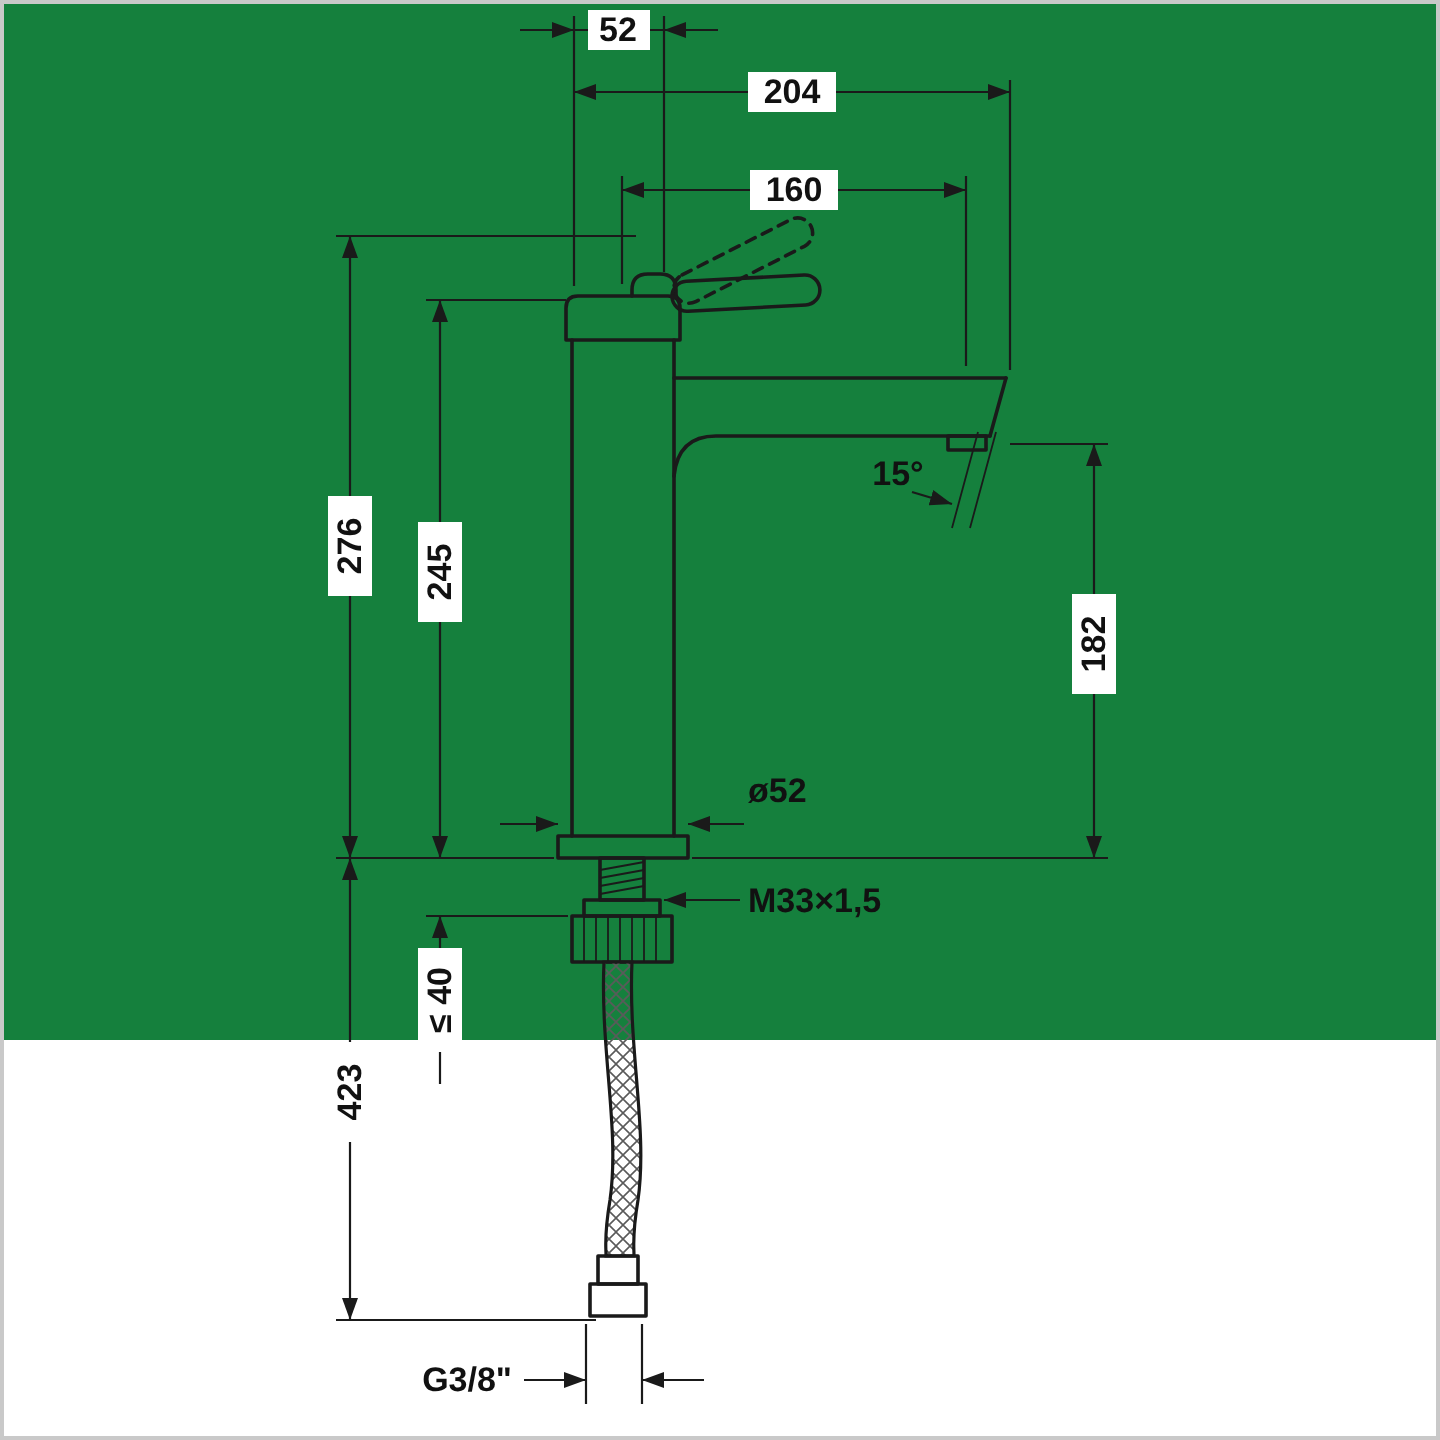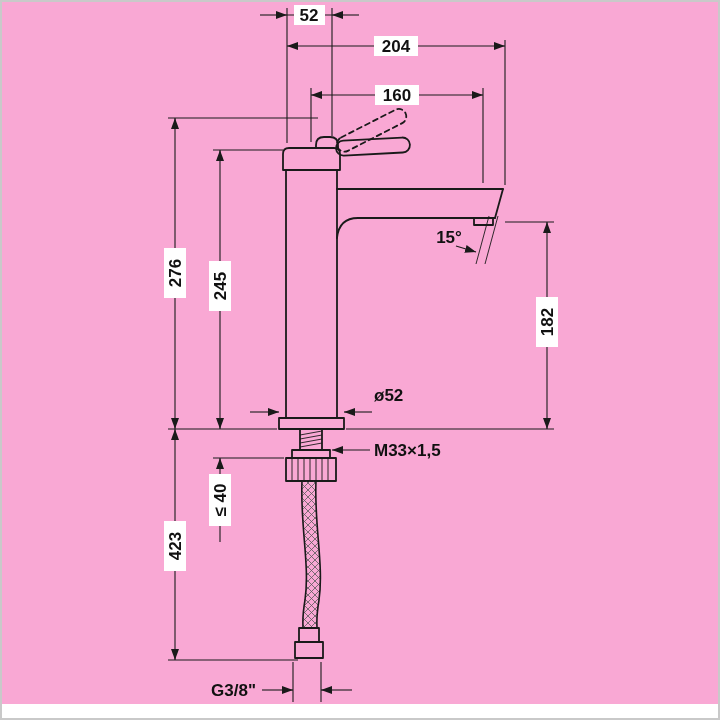--- a/index.html
+++ b/index.html
@@ -7,22 +7,22 @@
     padding: 0;
     background: #ffffff;
     width: 720px;
     height: 720px;
     overflow: hidden;
     font-family: "Liberation Sans", sans-serif;
   }
   .stage {
     position: relative;
     width: 720px;
-    height: 704px;
-    background: #f9a8d4;
+    height: 520px;
+    background: #15803d;
   }
   svg { display: block; }
   .obj {
     stroke: #1a1a1a;
     stroke-width: 1.8;
     fill: none;
     stroke-linecap: round;
     stroke-linejoin: round;
   }
   .obj-thin {

